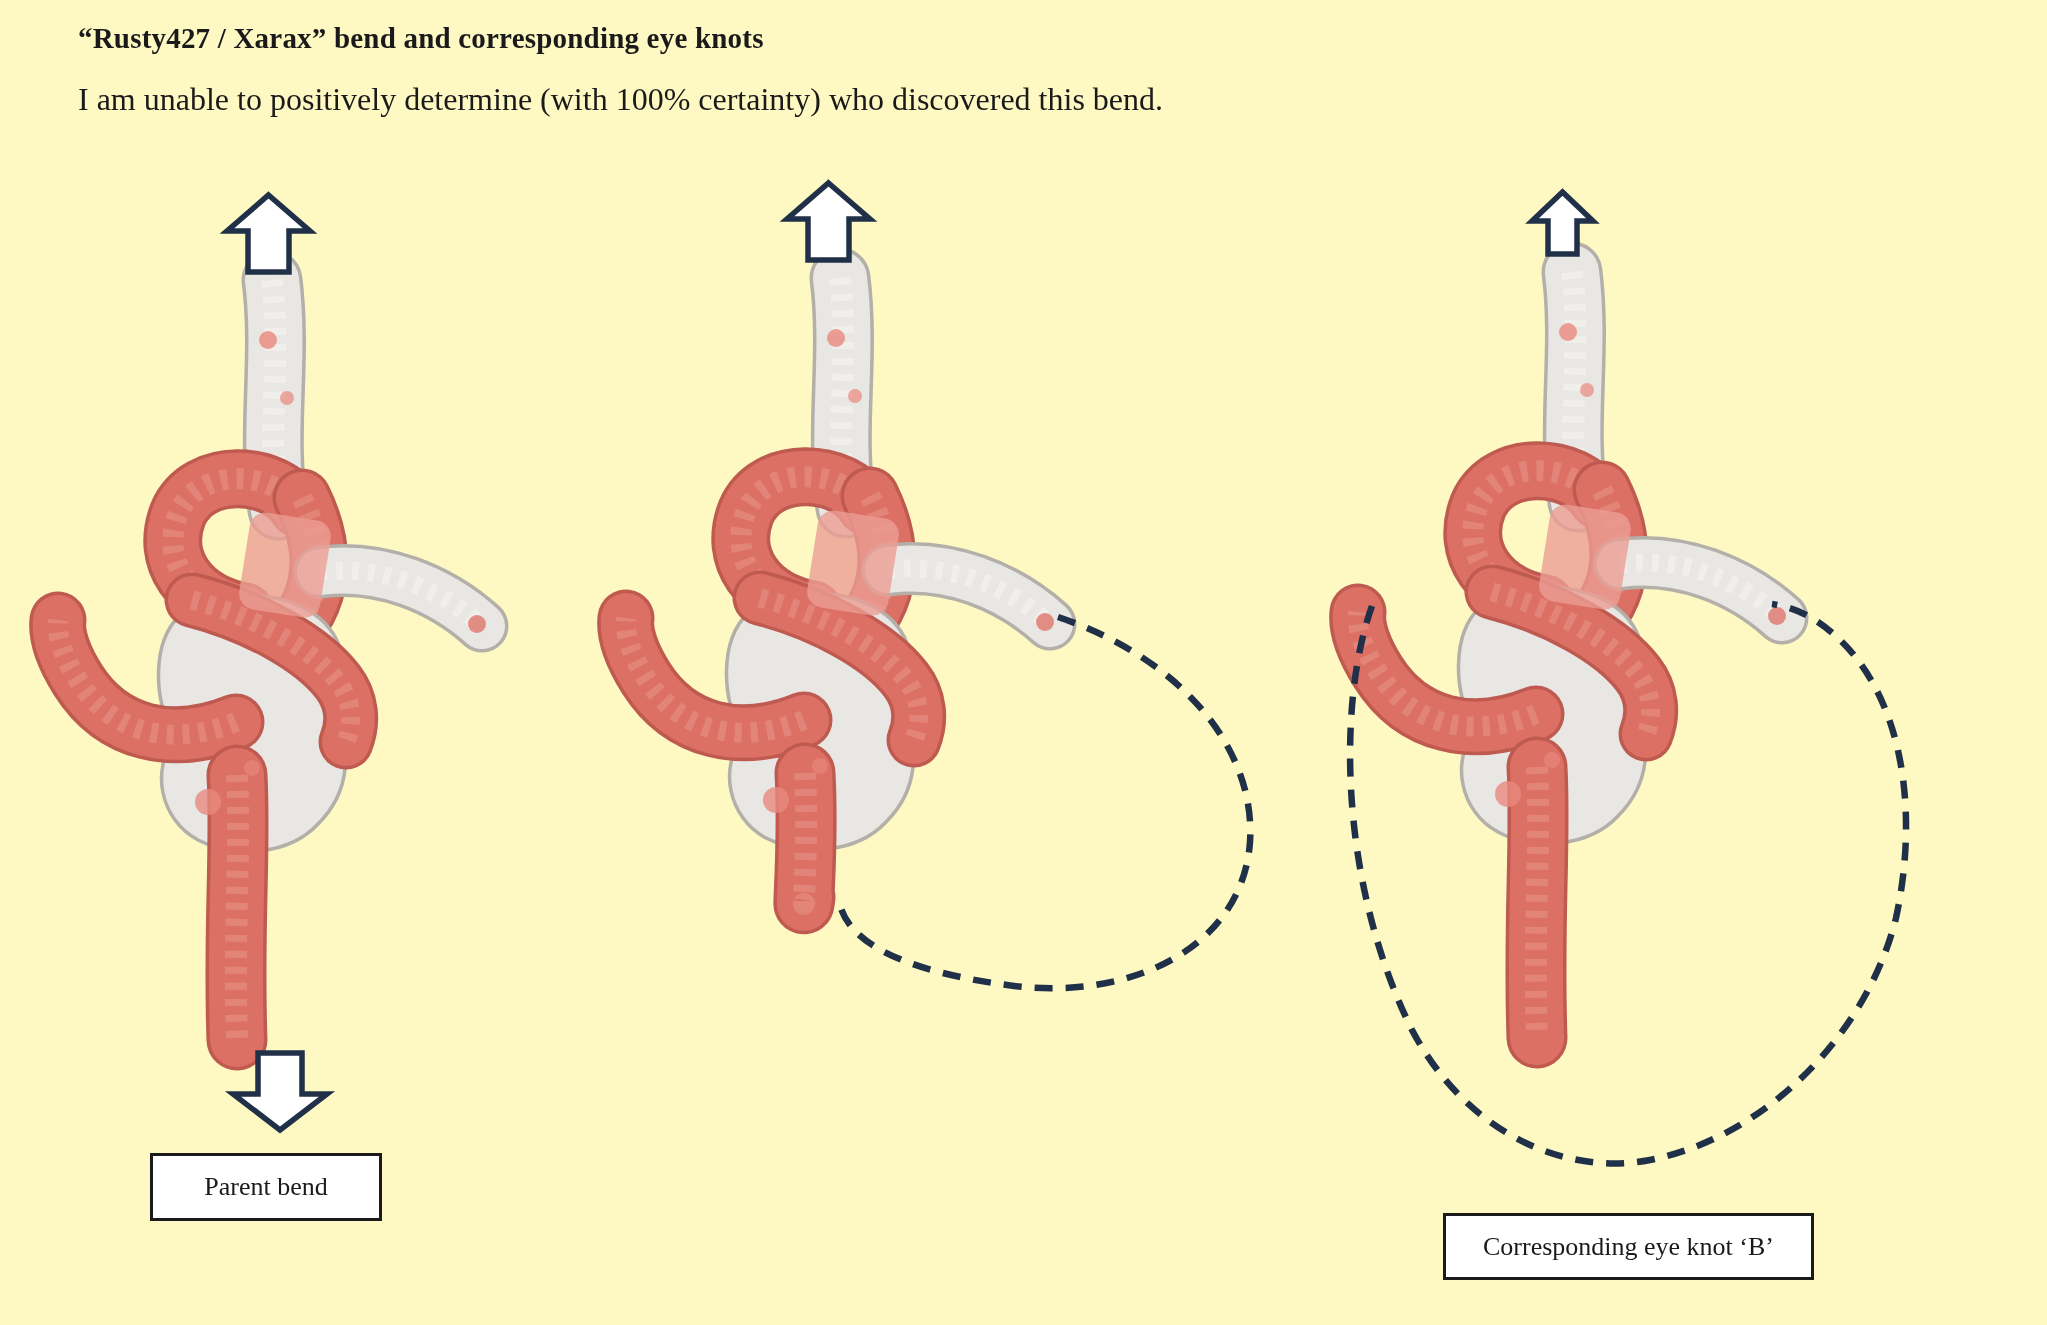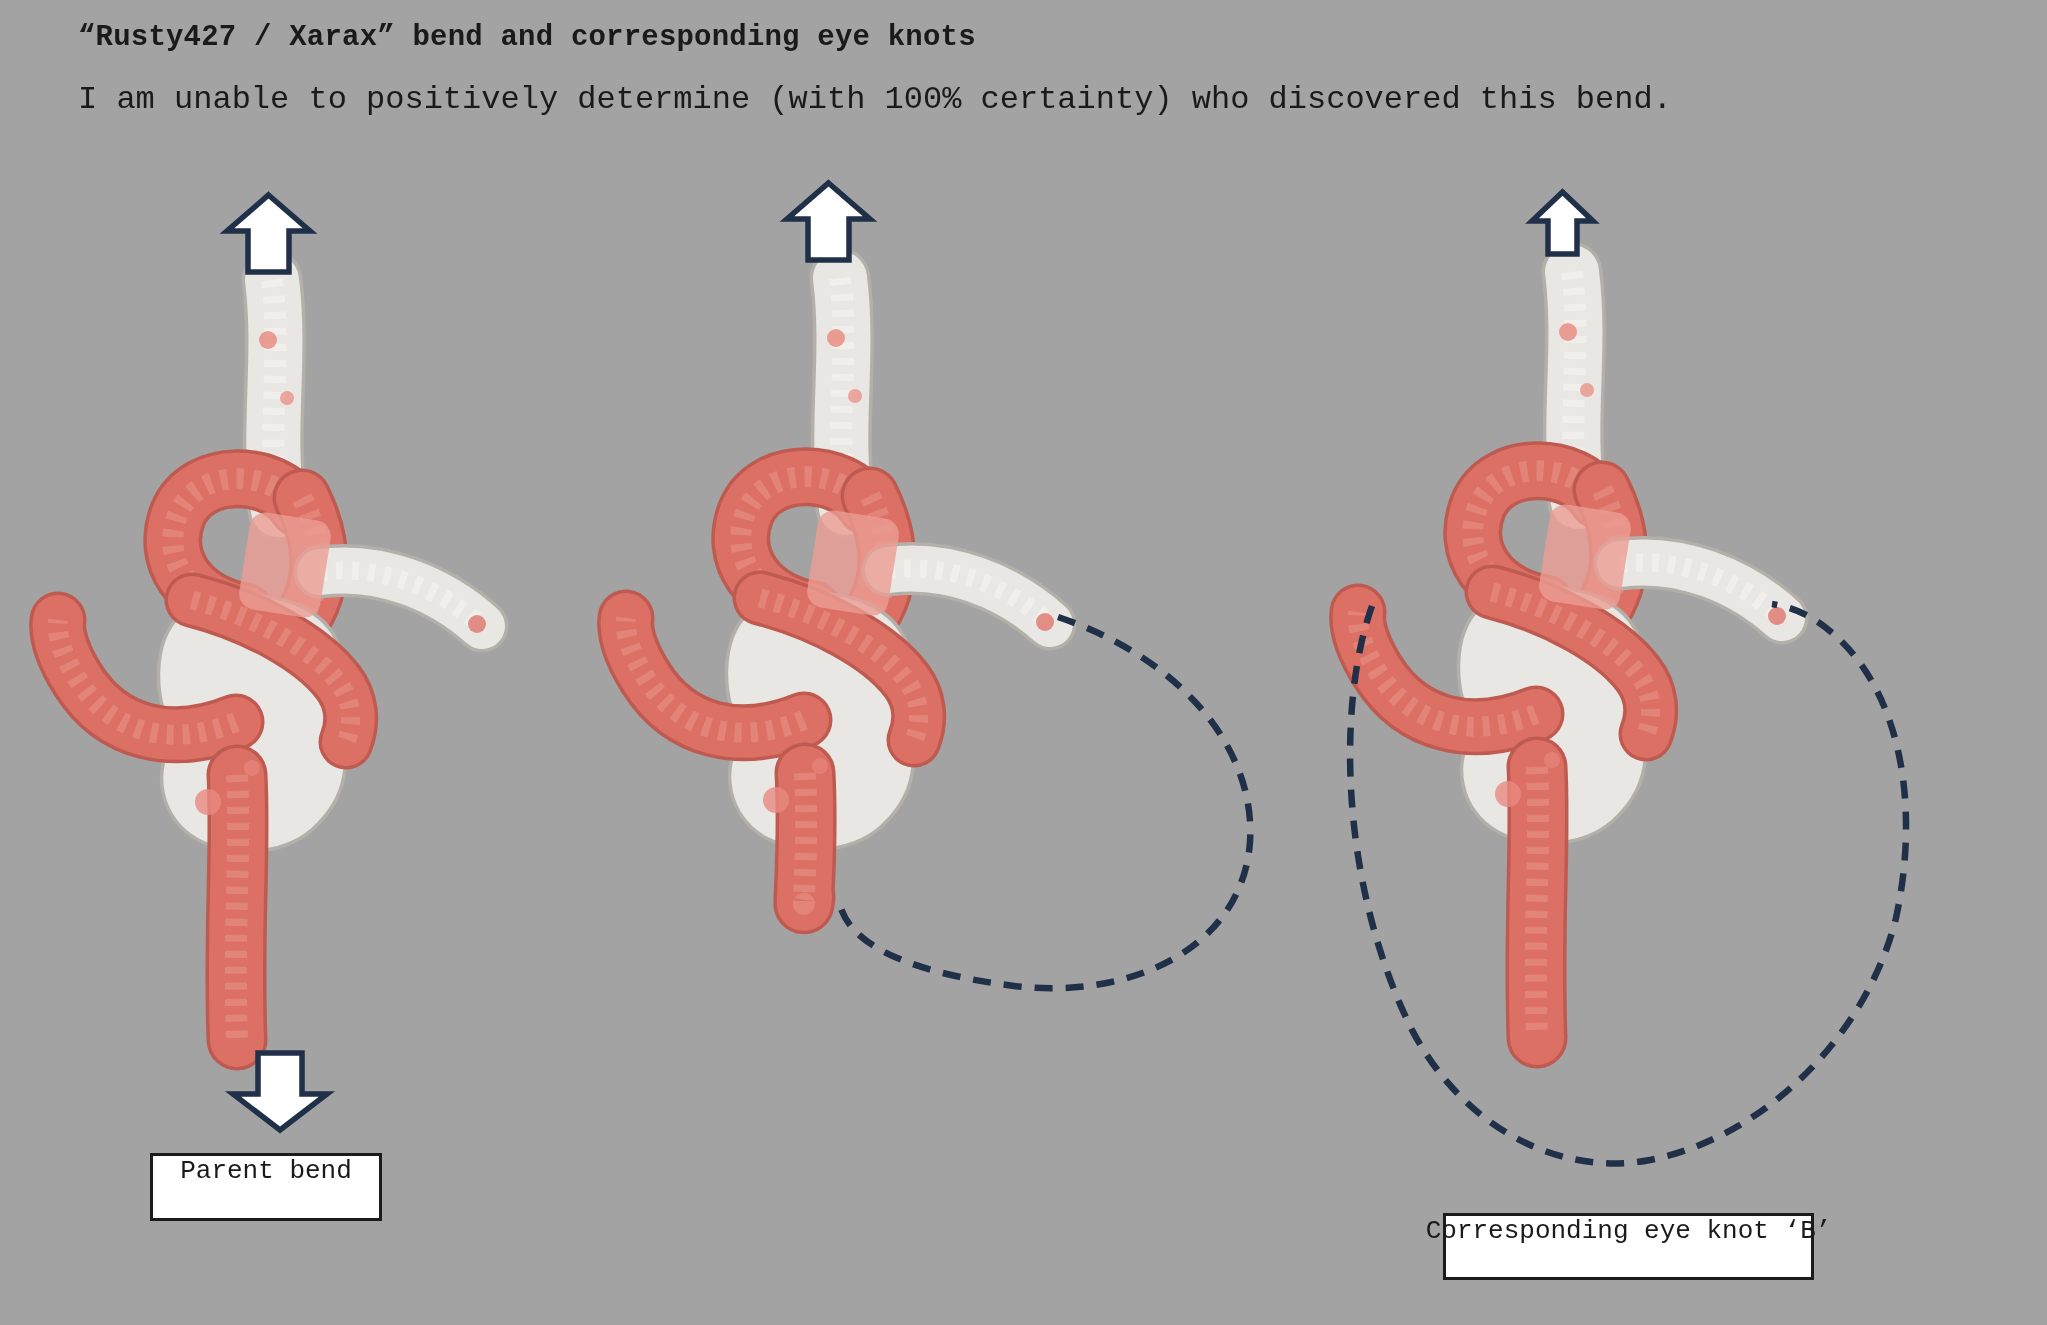--- a/index.html
+++ b/index.html
@@ -1,39 +1,39 @@
 <!DOCTYPE html>
 <html><head>
 <meta charset="utf-8">
 <style>
   html,body{margin:0;padding:0;background:#ffffff;}
   .page{
     position:relative;
     width:2047px;height:1325px;
-    background:#a3a3a3;
-    font-family:Liberation Mono, monospace;
+    background:#fef9c3;
+    font-family:Liberation Serif, serif;
     color:#1a1a1a;
     overflow:hidden;
   }
   .title{
     position:absolute;left:78px;top:20px;
     font-size:29px;font-weight:bold;line-height:1.25;
     letter-spacing:0.2px;
   }
   .subtitle{
     position:absolute;left:78px;top:79px;
     font-size:32px;font-weight:normal;line-height:1.3;
   }
   svg.art{position:absolute;left:0;top:0;}
   .label-box{
     position:absolute;
     box-sizing:border-box;
     border:3px solid #1b1b1b;
     background:#ffffff;
-    display:flex;justify-content:center;
+    display:flex;align-items:center;justify-content:center;
     font-size:26px;
     white-space:nowrap;
   }
   .label-box.parent{left:150px;top:1153px;width:232px;height:68px;}
   .label-box.knot-a{left:708px;top:1182px;width:420px;height:68px;}
   .label-box.knot-b{left:1443px;top:1213px;width:371px;height:67px;}
 </style>
 </head>
 <body>
 

